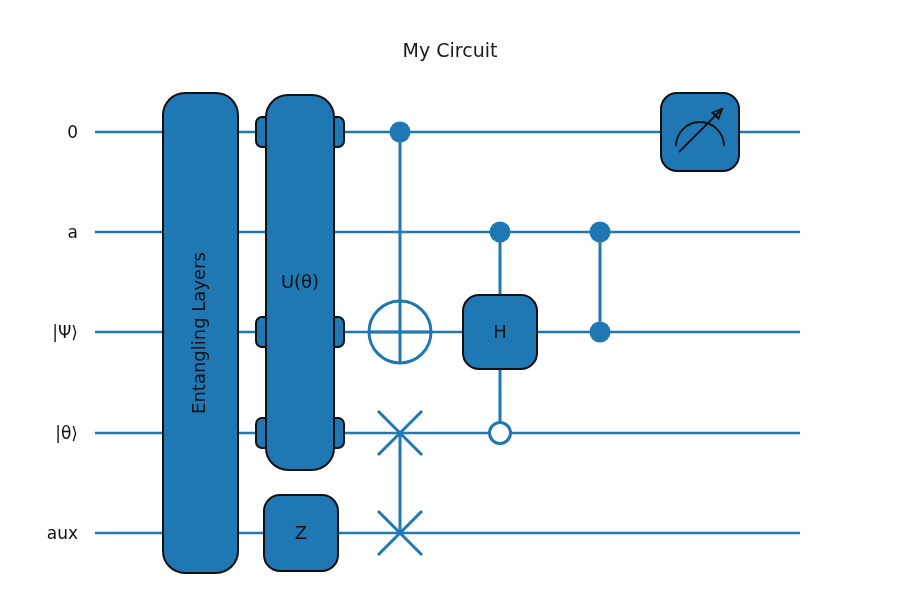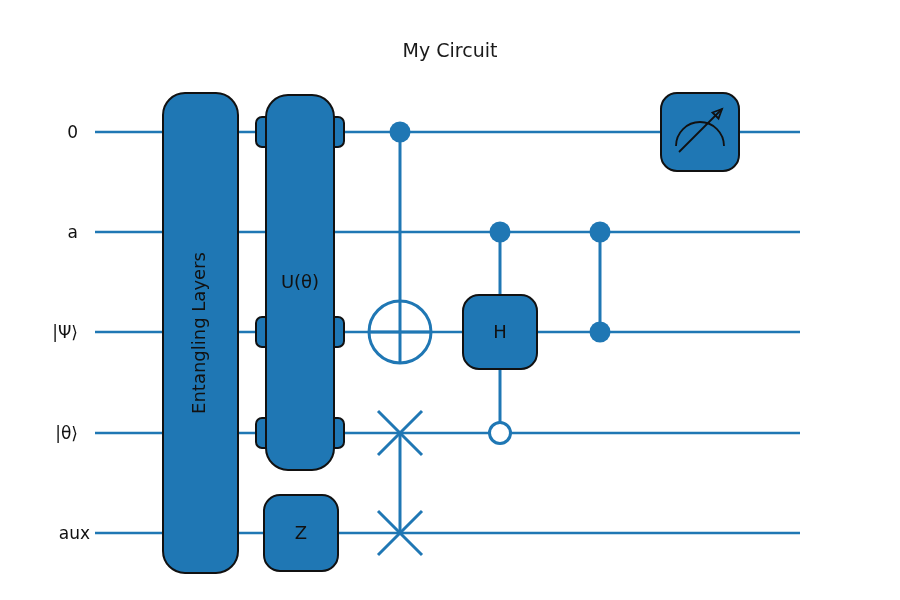--- a/index.html
+++ b/index.html
@@ -51,21 +51,21 @@
 
 <div id="canvas">
 
   <div id="title">My Circuit</div>
 
   <div id="wire-labels">
     <div class="wire-label" style="left:0;width:78px;top:99px;">0</div>
     <div class="wire-label" style="left:0;width:78px;top:199px;">a</div>
     <div class="wire-label" style="left:0;width:78px;top:299px;">|Ψ⟩</div>
     <div class="wire-label" style="left:0;width:78px;top:400px;">|θ⟩</div>
-    <div class="wire-label" style="left:12px;width:78px;top:500px;">aux</div>
+    <div class="wire-label" style="left:0;width:78px;top:500px;">aux</div>
   </div>
 
   <svg id="circuit" width="900" height="600" viewBox="0 0 900 600">
 
     <g>
       <line x1="95" y1="99" x2="800" y2="99" stroke="#1f77b4" stroke-width="2.6"></line>
       <line x1="95" y1="199" x2="800" y2="199" stroke="#1f77b4" stroke-width="2.6"></line>
       <line x1="95" y1="299" x2="800" y2="299" stroke="#1f77b4" stroke-width="2.6"></line>
       <line x1="95" y1="400" x2="800" y2="400" stroke="#1f77b4" stroke-width="2.6"></line>
       <line x1="95" y1="500" x2="800" y2="500" stroke="#1f77b4" stroke-width="2.6"></line>

